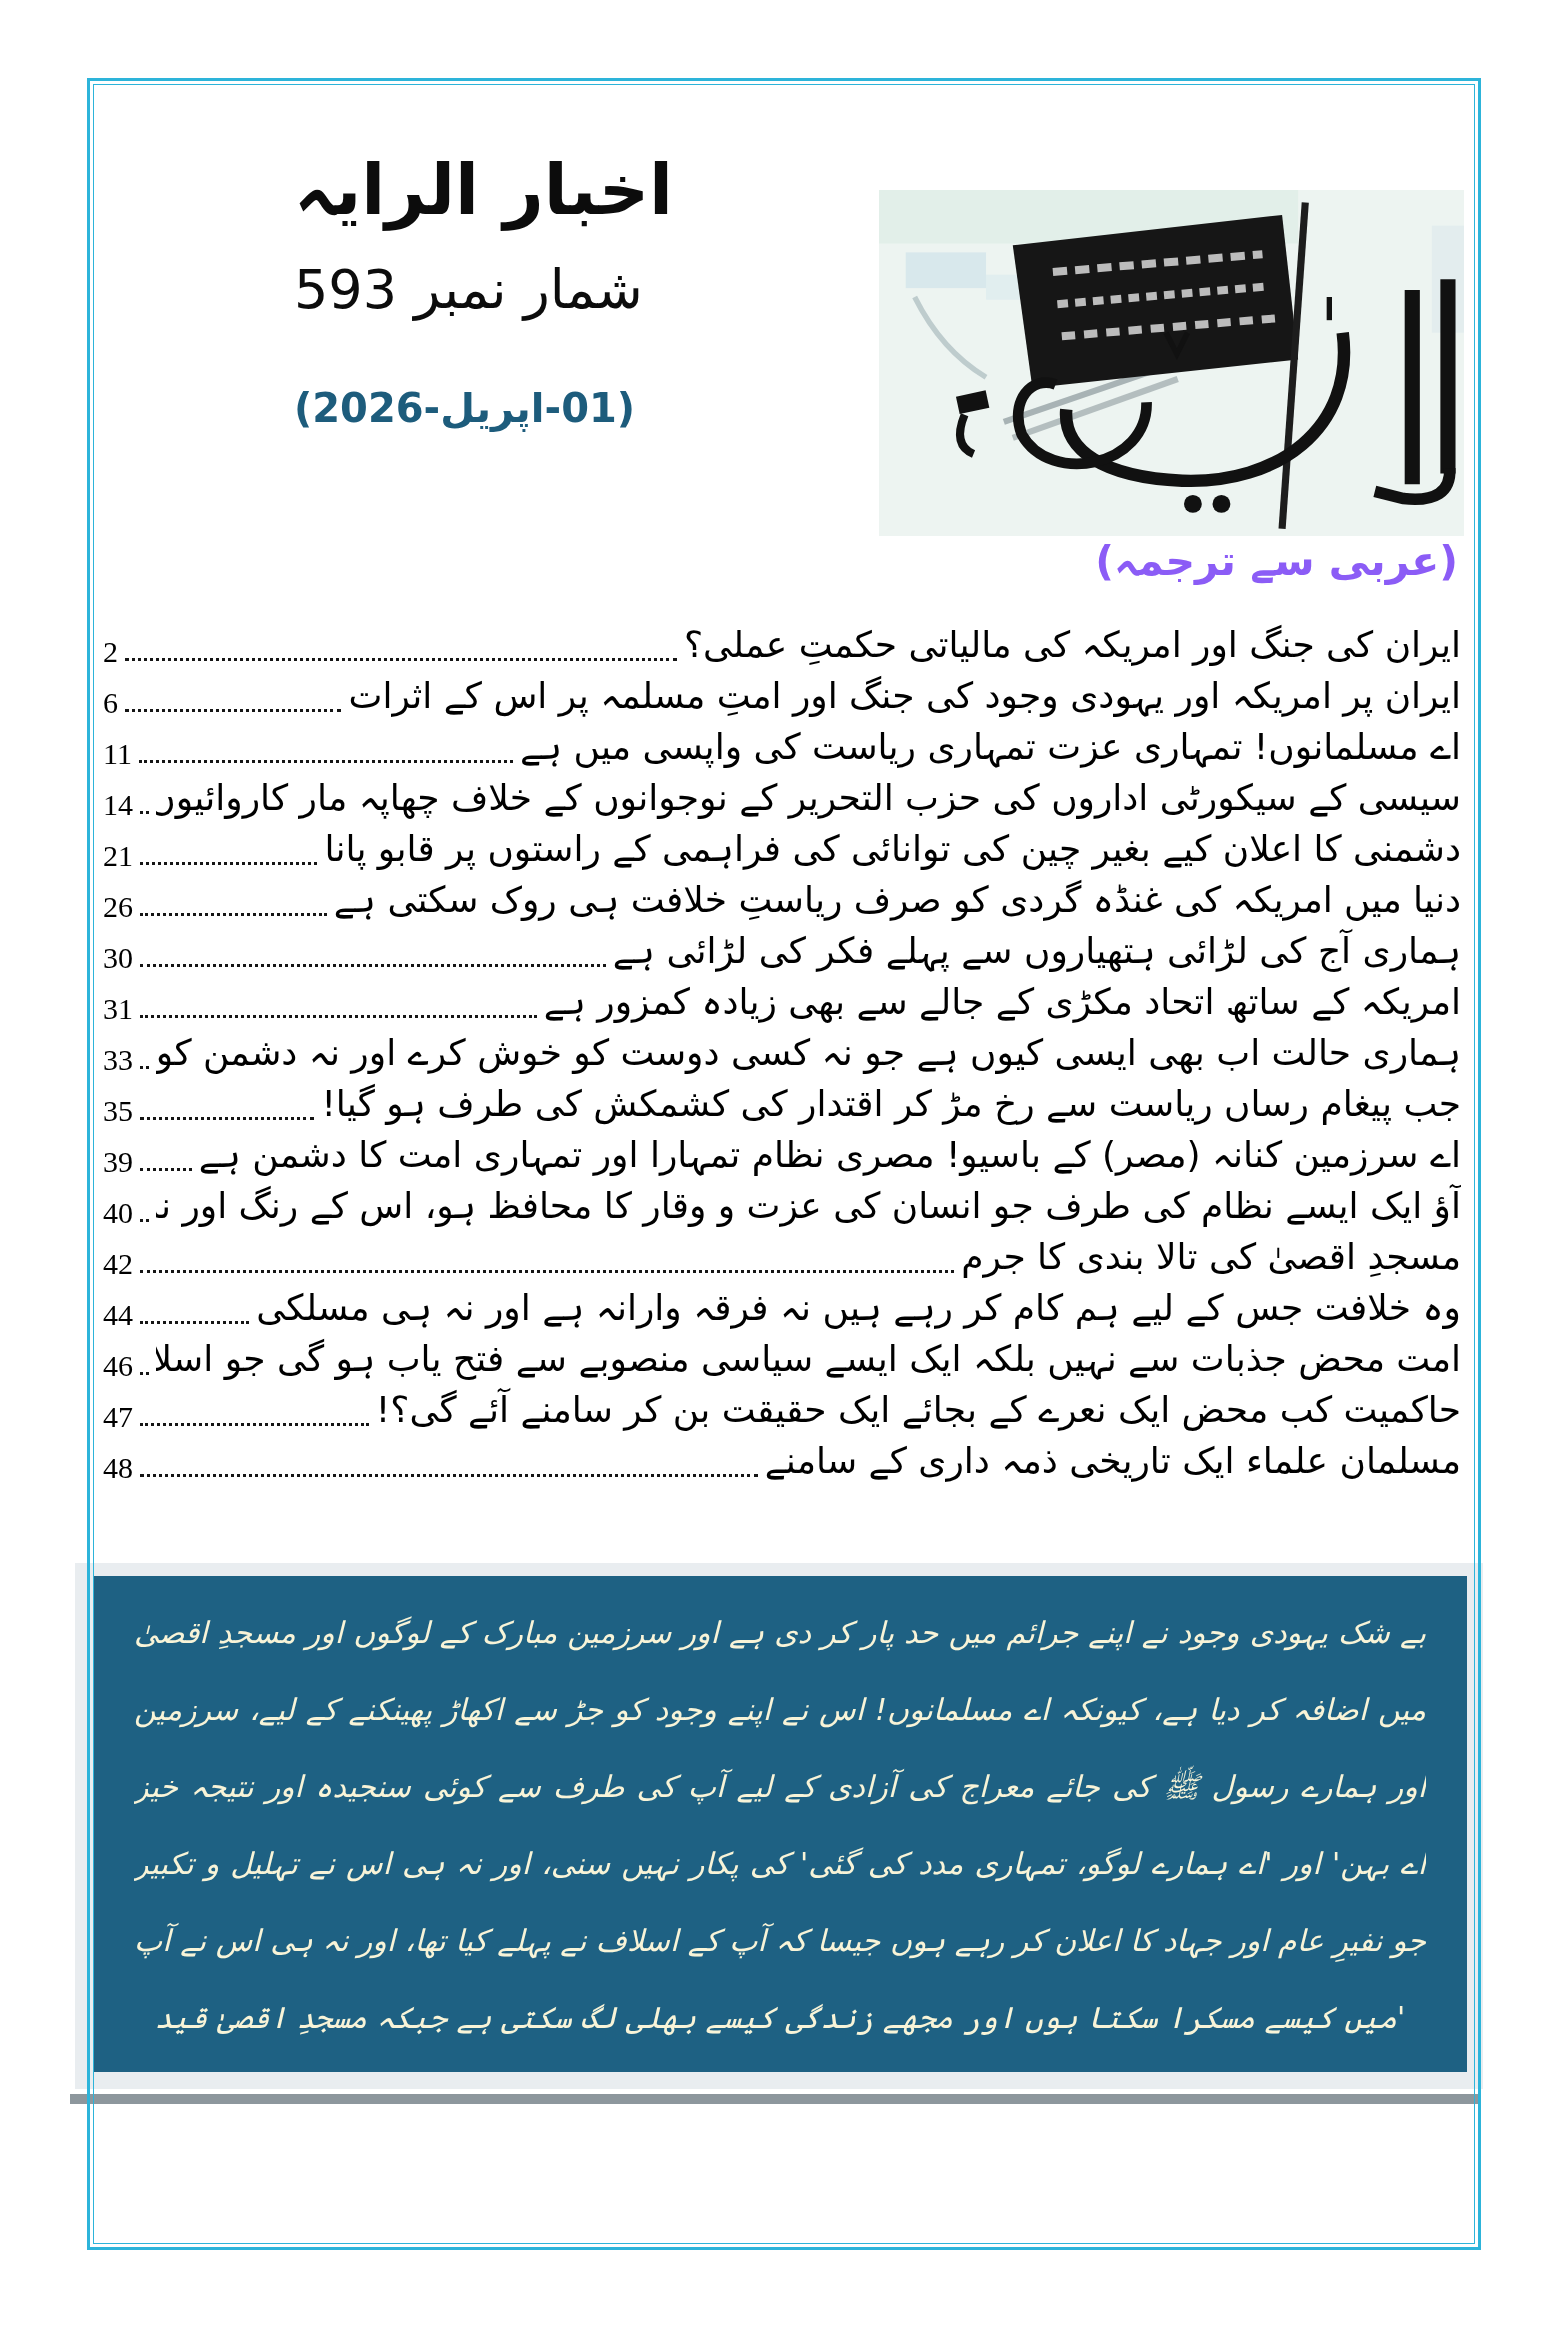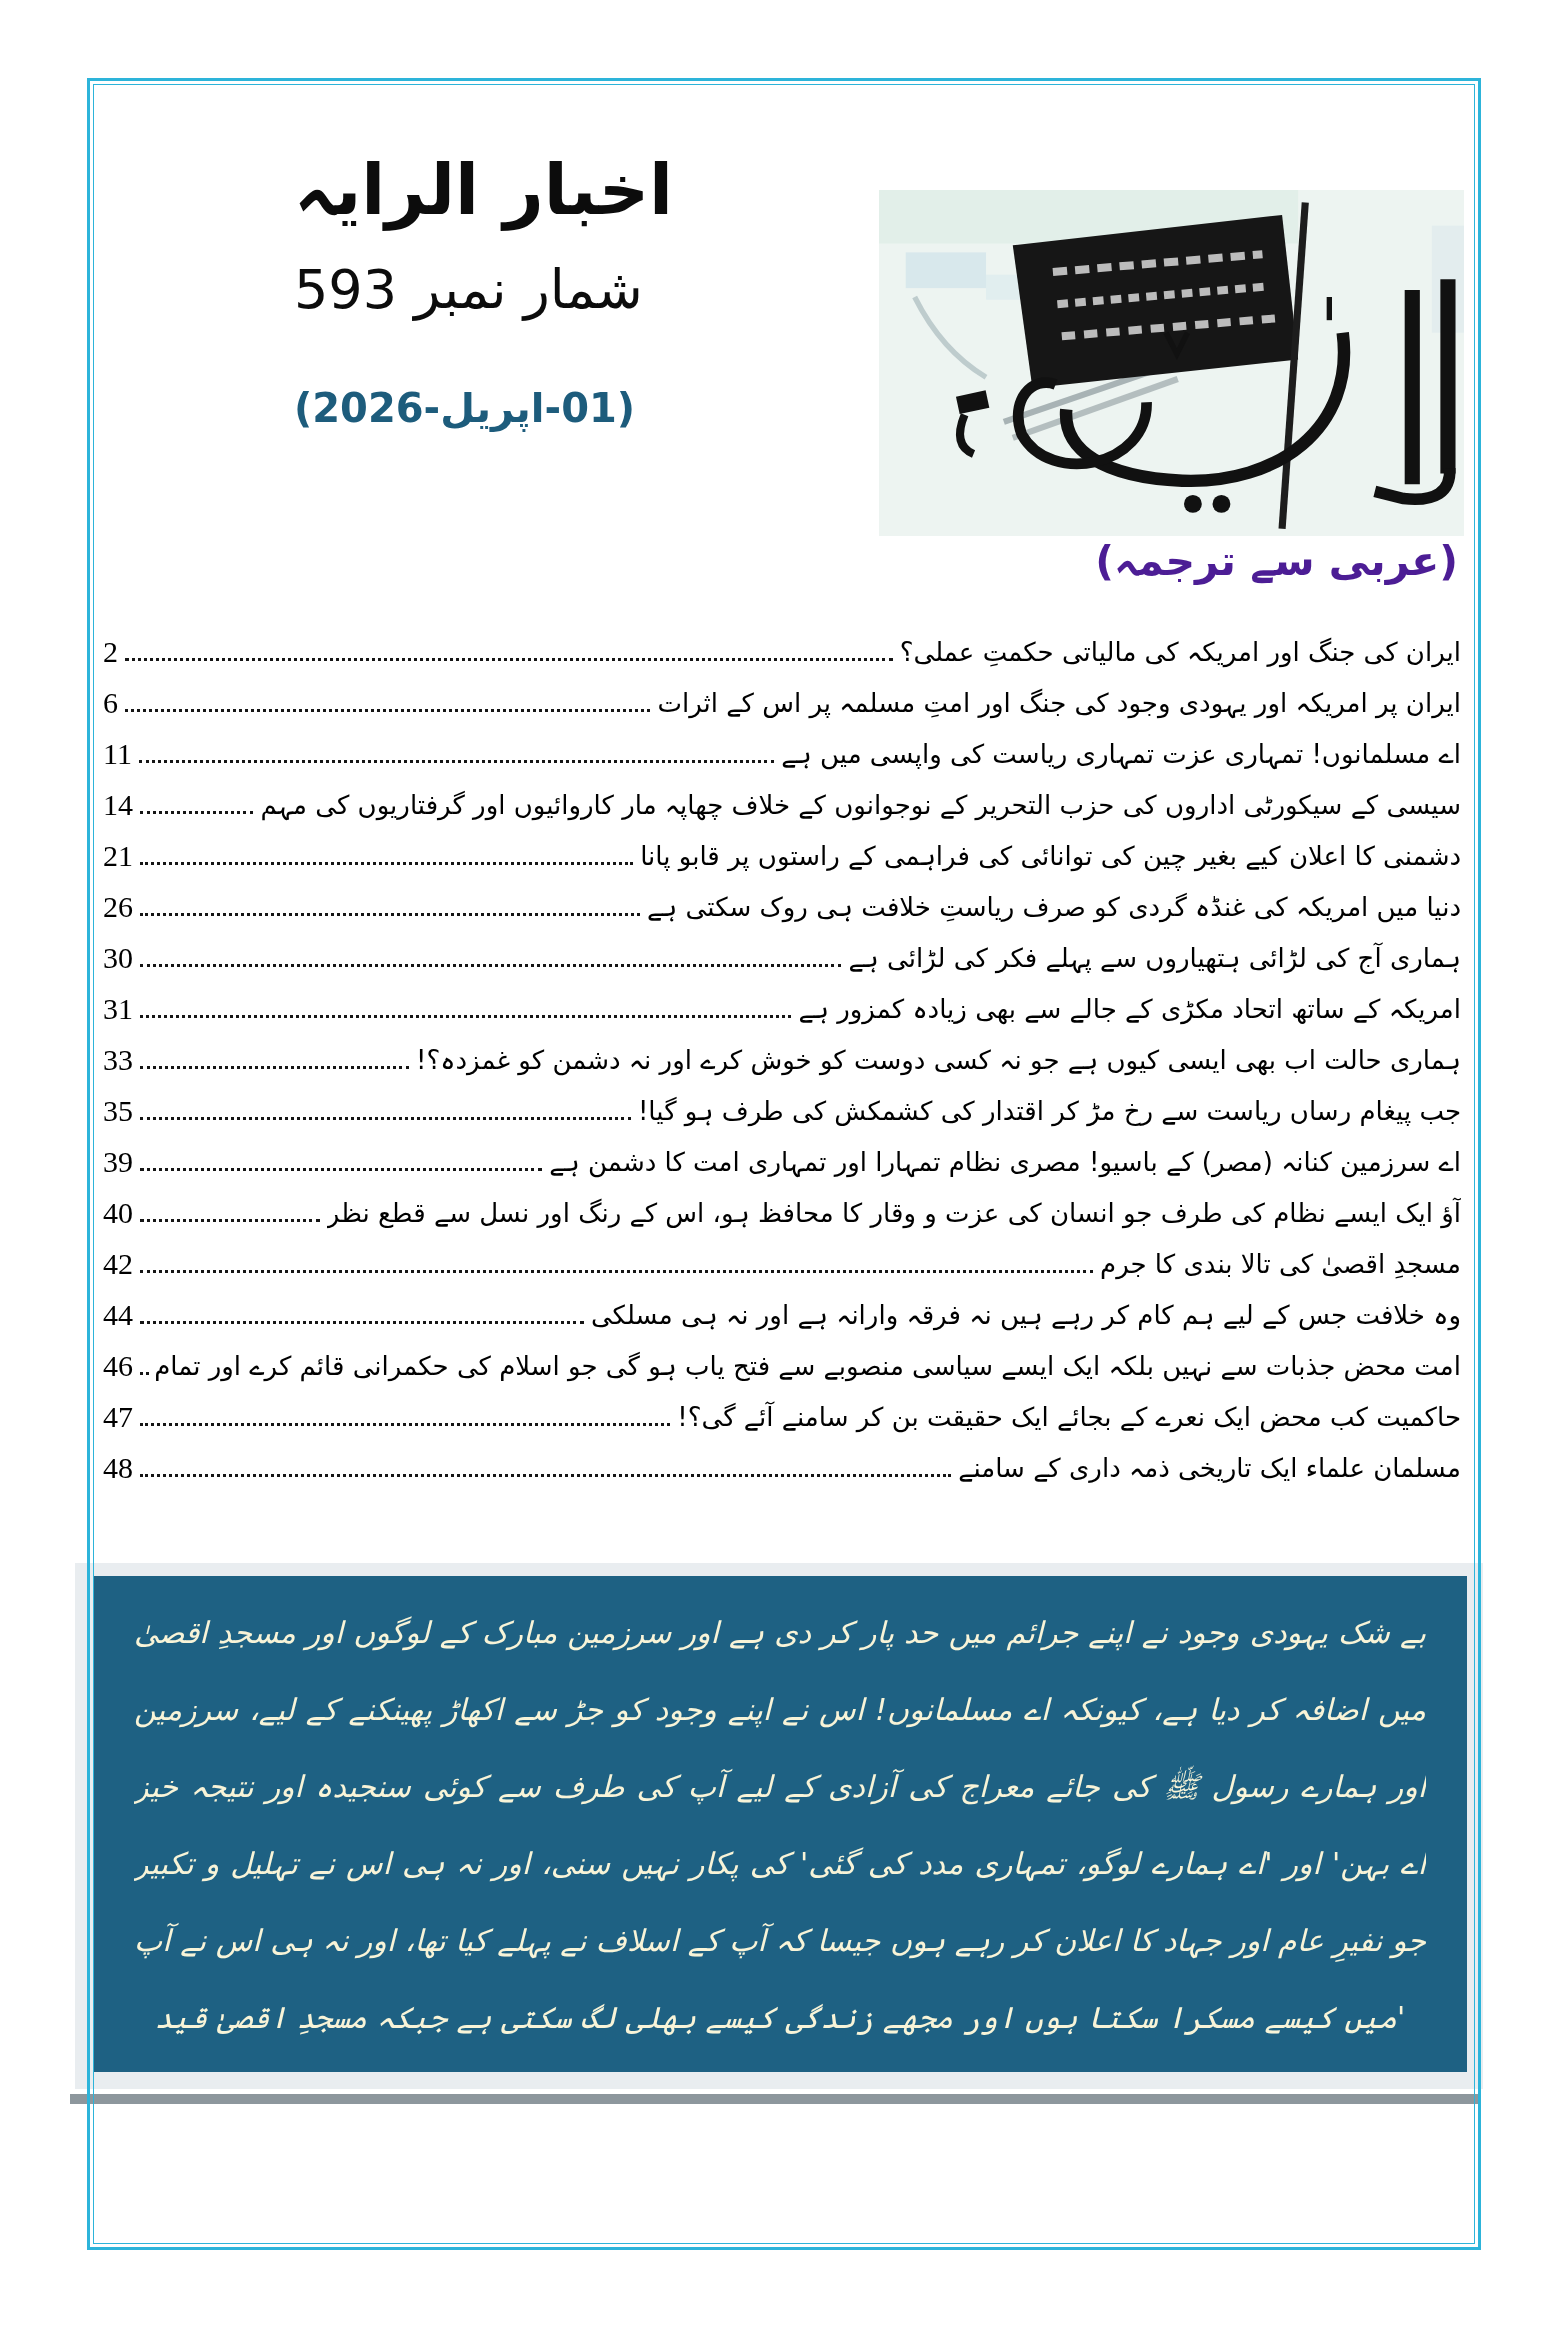--- a/index.html
+++ b/index.html
@@ -21,33 +21,33 @@
   .m-issue{font-size:54px;font-weight:normal;color:#0c0c0c;direction:rtl;margin-top:27px;}
   .m-date{font-size:40px;font-weight:bold;color:#1d5c7c;direction:rtl;margin-top:64px;}
 
   
   .logo{position:absolute;left:879px;top:190px;width:585px;height:346px;z-index:1;}
   .logo svg{width:100%;height:100%;display:block;}
 
   
   .section-heading{
     position:absolute;right:105px;top:537px;z-index:2;
-    font-size:41px;font-weight:bold;color:#4c1d95;direction:rtl;margin-left:31px;
+    font-size:41px;font-weight:bold;color:#8b5cf6;direction:rtl;margin-left:31px;
   }
 
   
   .toc{position:absolute;left:103px;top:619px;width:1358px;z-index:2;}
   .toc-row{display:flex;align-items:flex-end;height:51px;overflow:hidden;}
   .toc-num{
     font-family:"Liberation Serif","DejaVu Serif",serif;
     font-size:30px;line-height:1;color:#000;padding-bottom:2.7px;flex:0 0 auto;
   }
   .toc-dots{flex:1 1 0;min-width:9px;border-bottom:3.6px dotted #151515;margin:0 7.1px 9px 7.1px;}
   .toc-title{
-    font-size:26px;color:#000;direction:rtl;white-space:nowrap;
+    font-size:36px;color:#000;direction:rtl;white-space:nowrap;
     line-height:1.4;flex:0 1 auto;overflow:hidden;
   }
 
   
   .quote-mat{position:absolute;left:75px;top:1563px;width:1408px;height:526px;background:#e9edf0;z-index:3;}
   .quote-box{
     position:absolute;left:18px;top:12.5px;right:16px;height:496px;
     background:#1e6183;box-sizing:border-box;padding:18px 41px 0 41px;
   }
   .quote-line{

